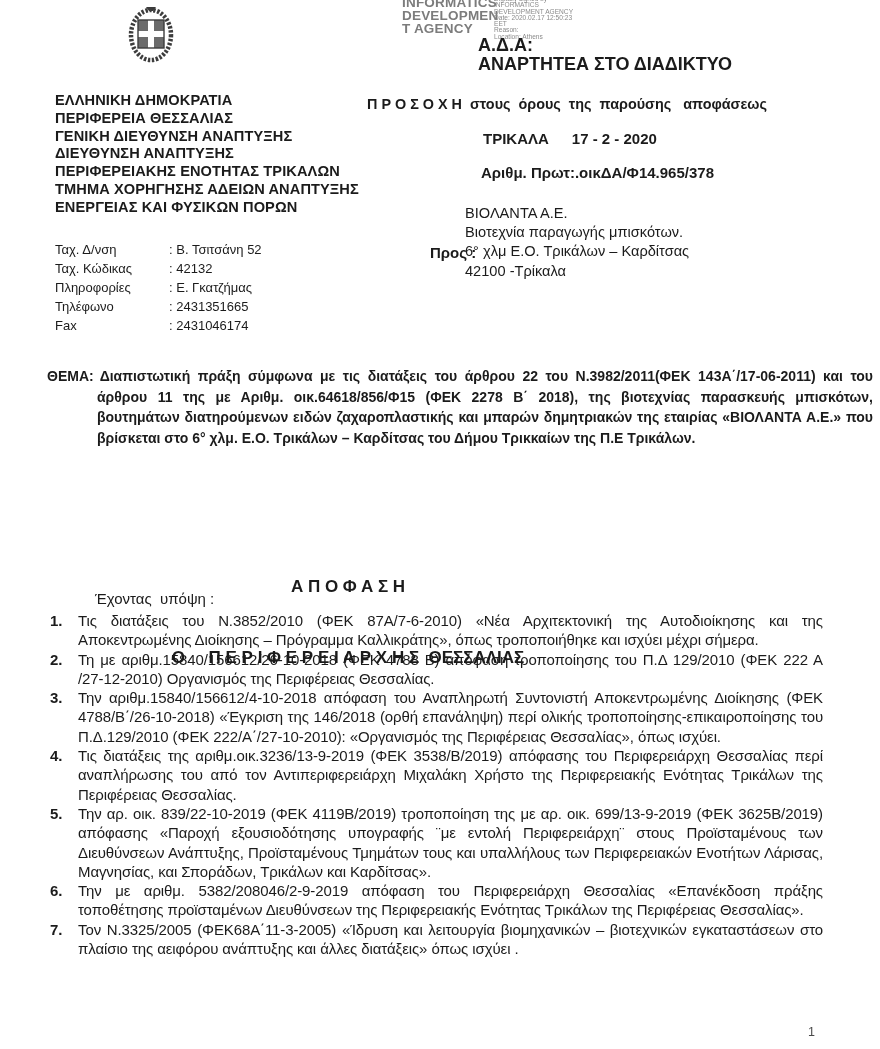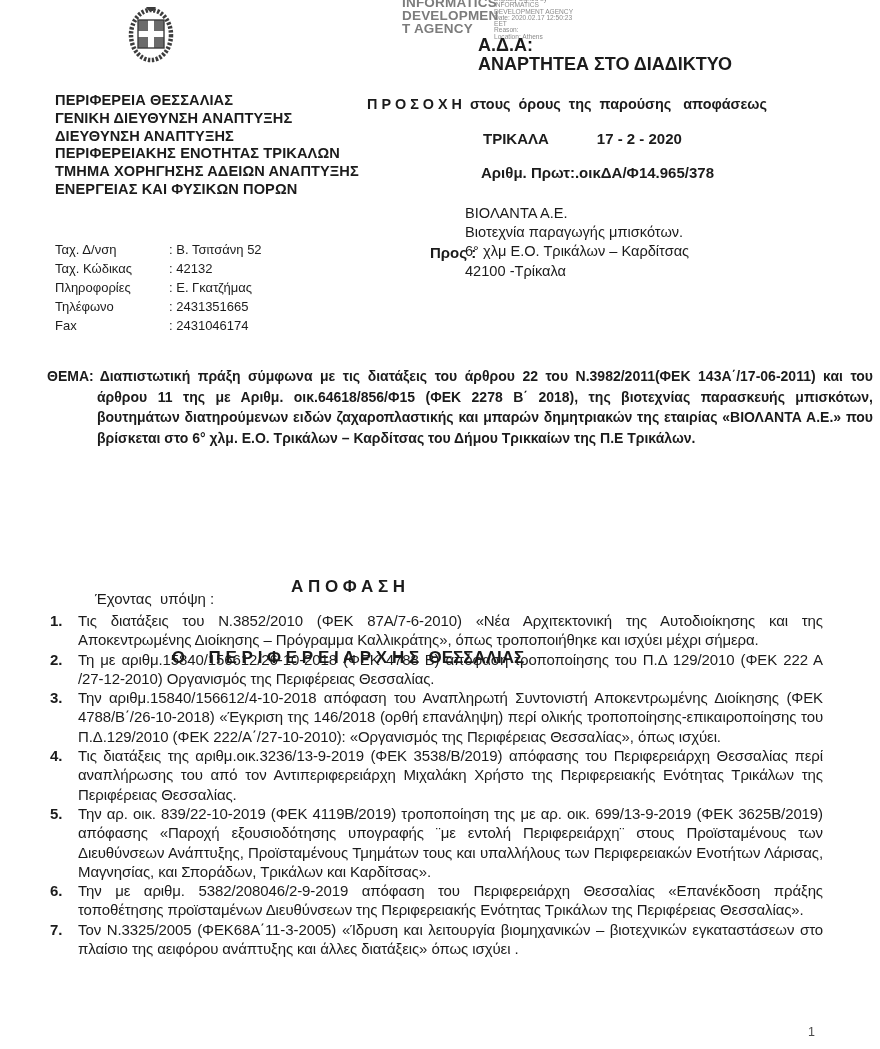--- a/index.html
+++ b/index.html
@@ -20,21 +20,21 @@
   .stamp-small {
     left:494px; top:-4px; color:#8a8a8a; font-size:6.6px; line-height:6.3px; white-space:pre;
   }
 
   .ada { left:478px; top:36px; font-weight:bold; font-size:18px; line-height:18.5px; white-space:nowrap; }
 
   .agency { left:55px; top:92px; font-weight:bold; font-size:14.6px; line-height:17.8px; white-space:nowrap; letter-spacing:.1px; }
 
   .attention { left:367px; top:96px; font-weight:bold; font-size:14.4px; white-space:pre; }
 
-  .city-date { left:483px; top:130px; font-weight:bold; font-size:15px; display:flex; gap:48px; white-space:pre; }
+  .city-date { left:483px; top:130px; font-weight:bold; font-size:15px; display:flex; gap:23px; white-space:pre; }
   .protocol { left:481px; top:164px; font-weight:bold; font-size:15px; white-space:nowrap; }
 
   .contact { left:55px; top:240px; font-size:13px; line-height:19px; }
   .contact-row { display:flex; }
   .contact-label { width:114px; flex:none; }
 
   .pros-label { left:430px; top:244px; font-weight:bold; font-size:15px; }
   .recipient { left:465px; top:204px; font-size:14.6px; line-height:19.2px; white-space:nowrap; }
 
   .subject {
@@ -81,20 +81,21 @@
 <span>EET</span>
 <span>Reason:</span>
 <span>Location: Athens</span></div>
 
   <div class="abs ada">
     <div>Α.Δ.Α:</div>
     <div>ΑΝΑΡΤΗΤΕΑ ΣΤΟ ΔΙΑΔΙΚΤΥΟ</div>
   </div>
 
   <div class="abs agency">
+    <div>ΕΛΛΗΝΙΚΗ ΔΗΜΟΚΡΑΤΙΑ</div>
     <div>ΠΕΡΙΦΕΡΕΙΑ ΘΕΣΣΑΛΙΑΣ</div>
     <div>ΓΕΝΙΚΗ ΔΙΕΥΘΥΝΣΗ ΑΝΑΠΤΥΞΗΣ</div>
     <div>ΔΙΕΥΘΥΝΣΗ ΑΝΑΠΤΥΞΗΣ</div>
     <div>ΠΕΡΙΦΕΡΕΙΑΚΗΣ ΕΝΟΤΗΤΑΣ ΤΡΙΚΑΛΩΝ</div>
     <div>ΤΜΗΜΑ ΧΟΡΗΓΗΣΗΣ ΑΔΕΙΩΝ ΑΝΑΠΤΥΞΗΣ</div>
     <div>ΕΝΕΡΓΕΙΑΣ ΚΑΙ ΦΥΣΙΚΩΝ ΠΟΡΩΝ</div>
   </div>
 
   <div class="abs attention">Π Ρ Ο Σ Ο Χ Η  στους  όρους  της  παρούσης   αποφάσεως</div>
 

